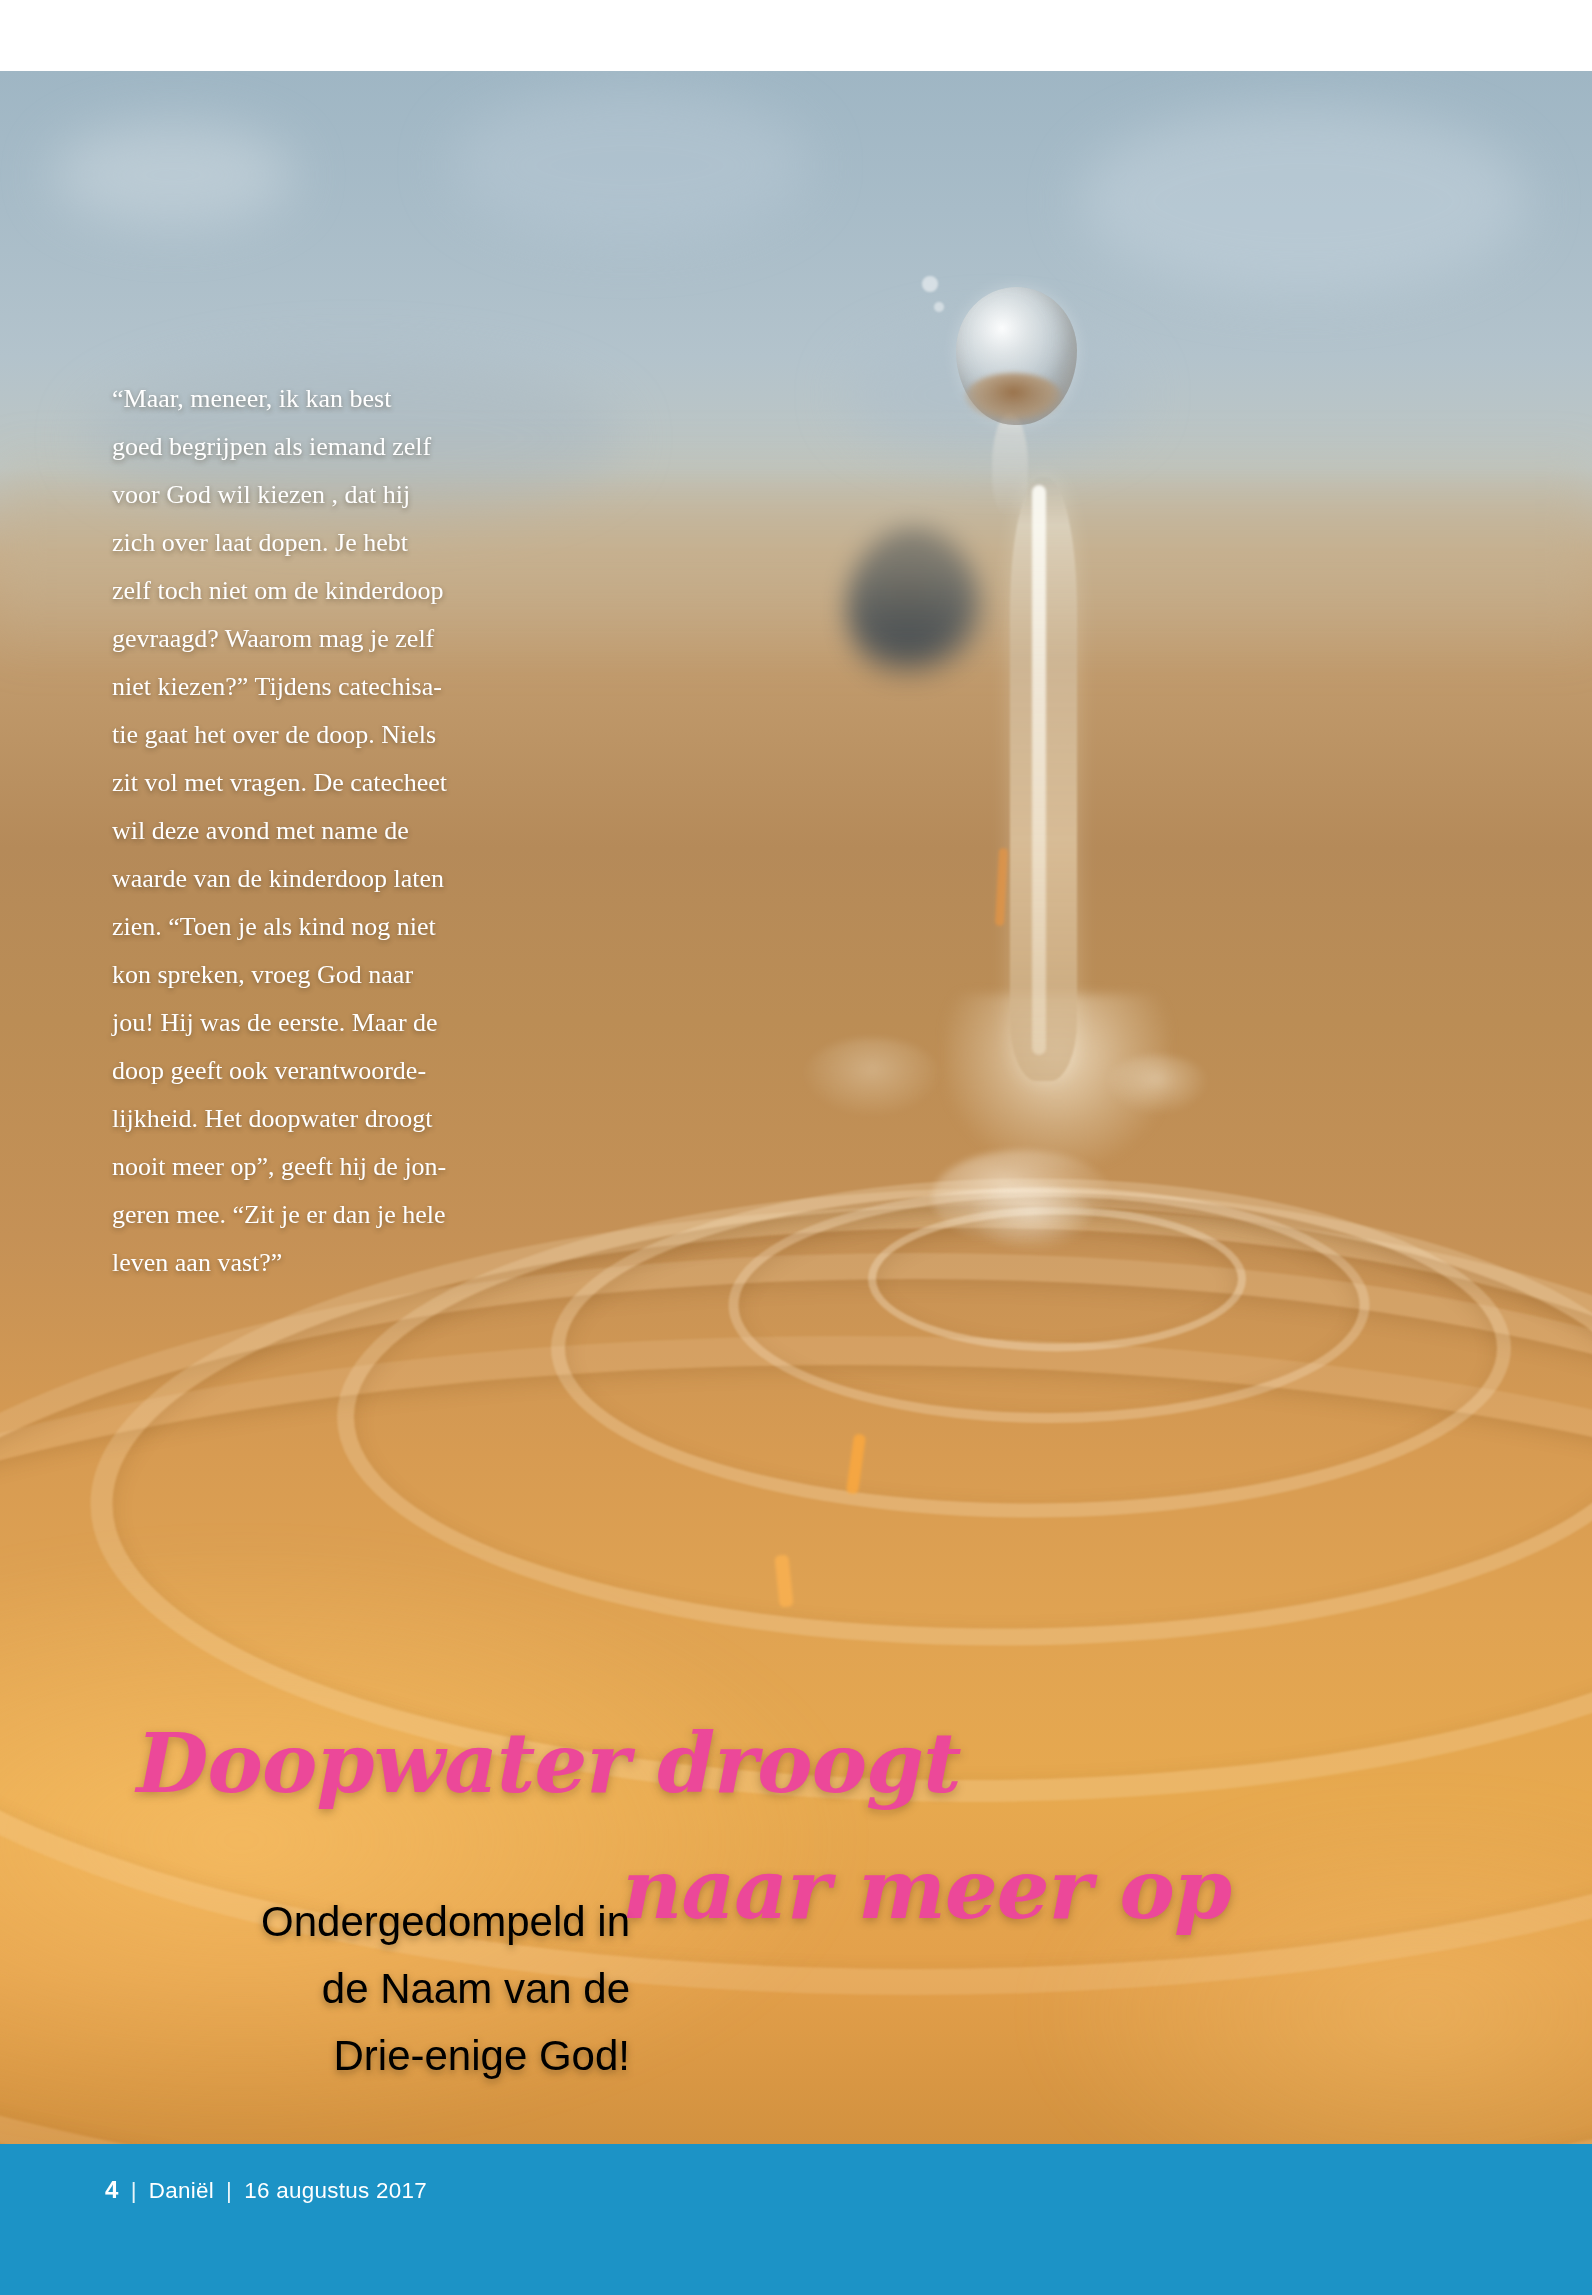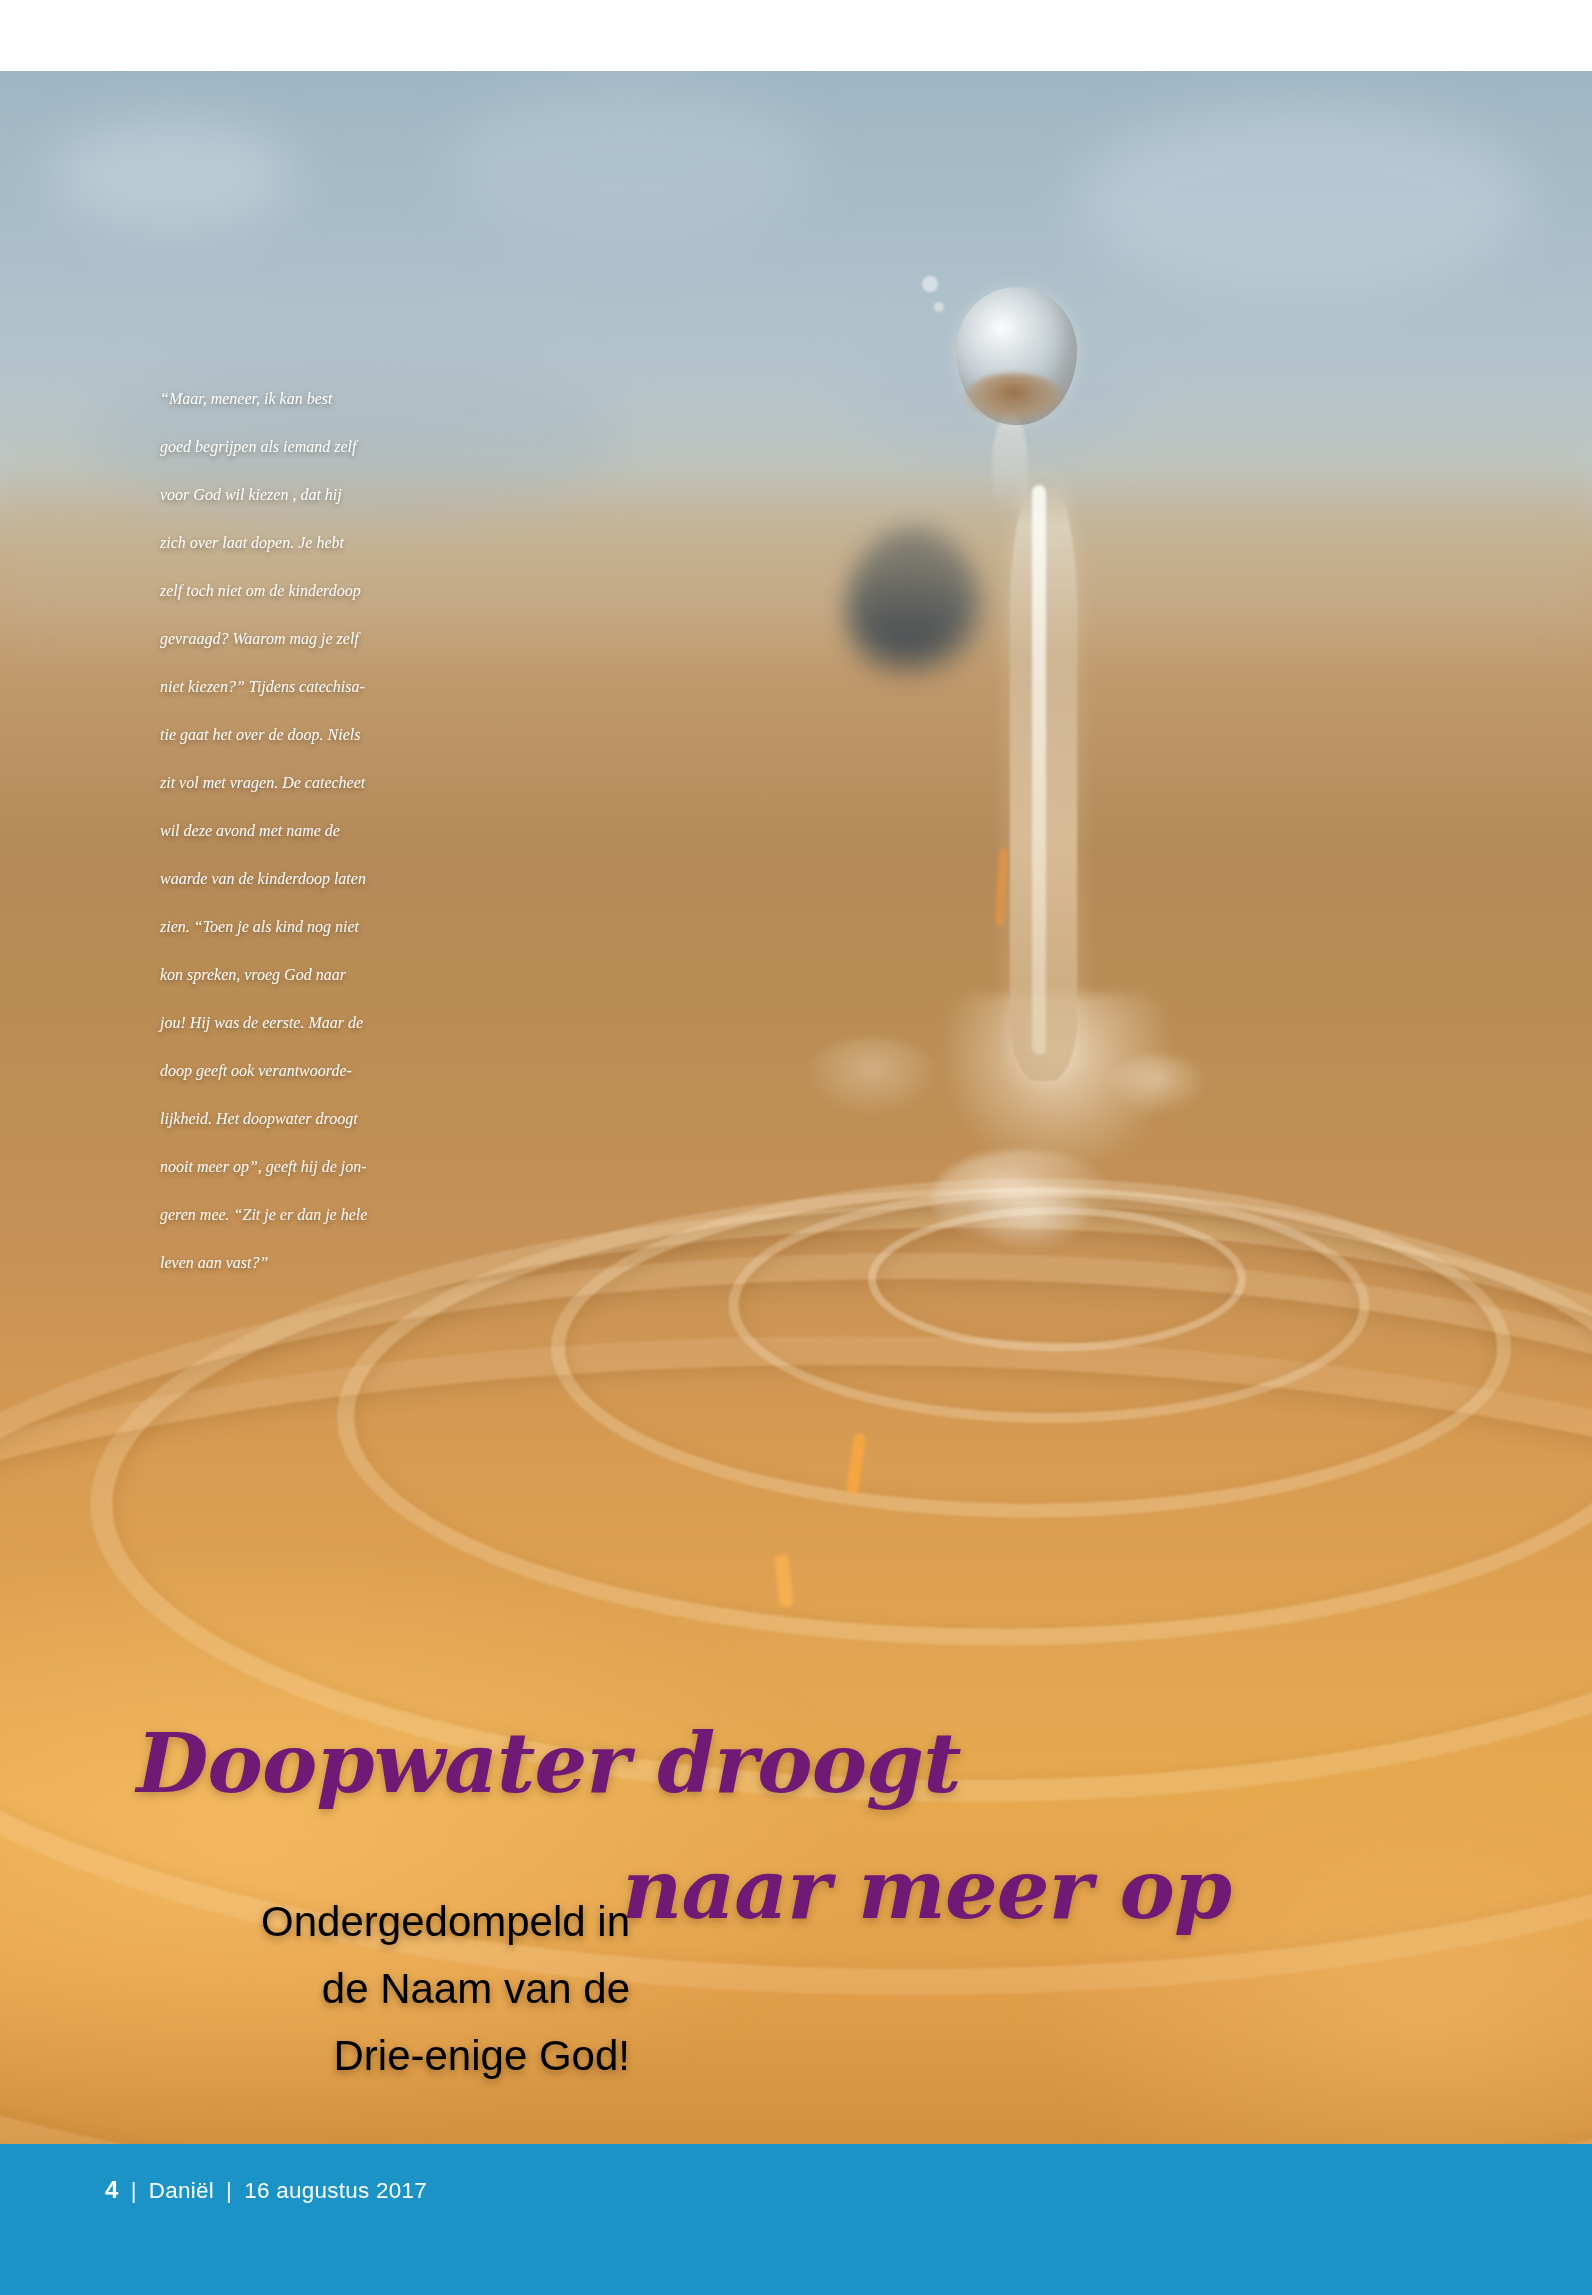--- a/index.html
+++ b/index.html
@@ -244,35 +244,33 @@
   }
 
   
   .pullquote {
     position: absolute;
     left: 112px;
     top: 304px;
     width: 440px;
     color: #ffffff;
     font-family: "Liberation Serif", serif;
-    font-style: italic;
-    font-size: 16px;
+    font-size: 26px;
     line-height: 48px;
     text-shadow: 0 1.7px 5.2px rgba(60,45,25,.45);
     white-space: pre-line;
-    margin-left: 48px;
   }
 
   
   .headline {
     position: absolute;
     left: 121px;
     top: 1644px;
     width: 1398px;
-    color: #701a75;
+    color: #ec4899;
     font-family: "DejaVu Serif", serif;
     font-style: italic;
     font-weight: bold;
     font-size: 83px;
     line-height: 97px;
     letter-spacing: -0.9px;
     text-shadow: 0 2.6px 8.6px rgba(90,60,20,.35);
   }
   .headline .line1 { display: block; padding-left: 15.5px; }
   .headline .line2 { display: block; padding-left: 501px; margin-top: 29px; }

